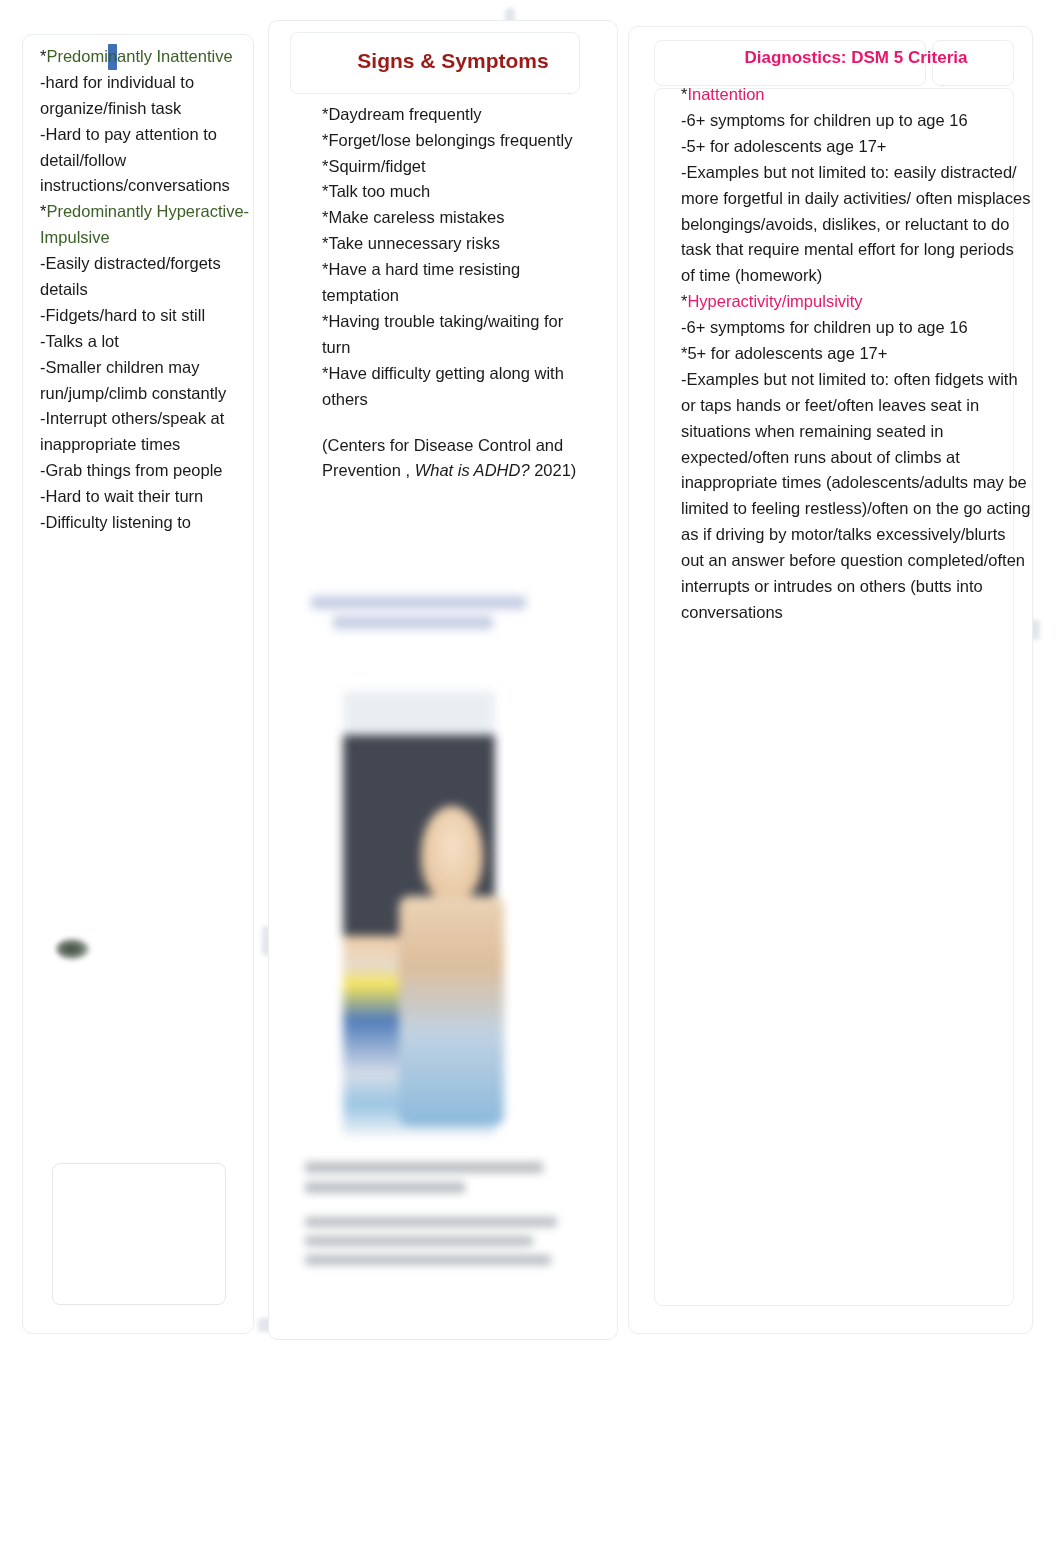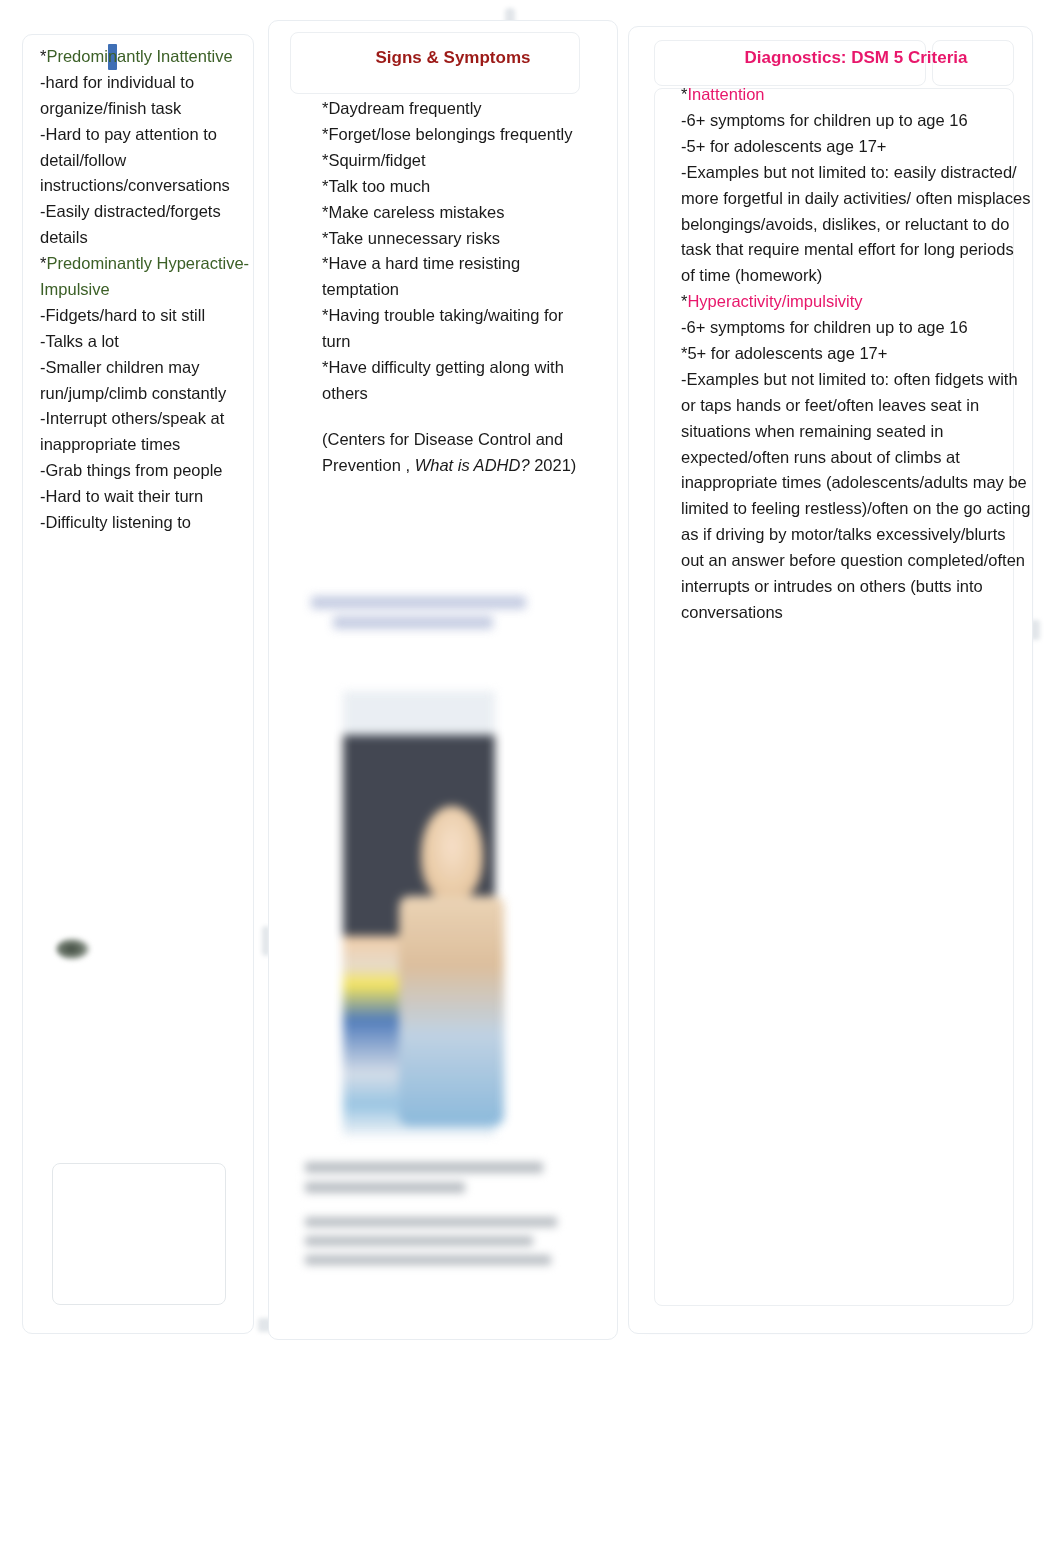--- a/index.html
+++ b/index.html
@@ -61,21 +61,21 @@
     position: absolute;
     box-sizing: border-box;
     overflow: hidden;
   }
   .heading {
     font-weight: bold;
     line-height: 1.42;
     margin: 0 0 10px 0;
   }
   .heading.green  { color: #3c6027; font-size: 17px; }
-  .heading.red    { color: #9c1a17; font-size: 17px; text-align: center; }
+  .heading.red    { color: #9c1a17; font-size: 21px; text-align: center; }
   .heading.pink   { color: #e8176b; font-size: 17px; text-align: center; }
 
   .body-text {
     font-size: 16.5px;
     line-height: 1.57;
     color: #1a1a1a;
   }
   .body-text .sub {
     font-weight: normal;
     display: inline;
@@ -265,22 +265,22 @@
 
 <div class="empty-box"></div>
 <div class="blob"></div>
 
 <div class="textcol" id="left-text">
 
   <div class="body-text">
     <span class="line"><span class="star">*</span><span class="sub green">Predomi<span class="caret-hl">n</span>antly Inattentive</span></span>
     <span class="line">-hard for individual to organize/finish task</span>
     <span class="line">-Hard to pay attention to detail/follow instructions/conversations</span>
+    <span class="line"><span class="star">*</span><span class="sub green">Predominantly Hyperactive-Impulsive</span></span>
     <span class="line">-Easily distracted/forgets details</span>
-    <span class="line"><span class="star">*</span><span class="sub green">Predominantly Hyperactive-Impulsive</span></span>
     <span class="line">-Fidgets/hard to sit still</span>
     <span class="line">-Talks a lot</span>
     <span class="line">-Smaller children may run/jump/climb constantly</span>
     <span class="line">-Interrupt others/speak at inappropriate times</span>
     <span class="line">-Grab things from people</span>
     <span class="line">-Hard to wait their turn</span>
     <span class="line">-Difficulty listening to</span>
   </div>
 </div>
 

